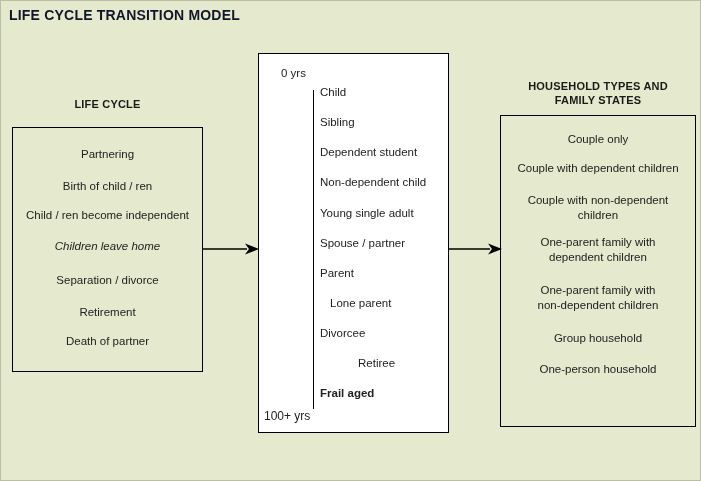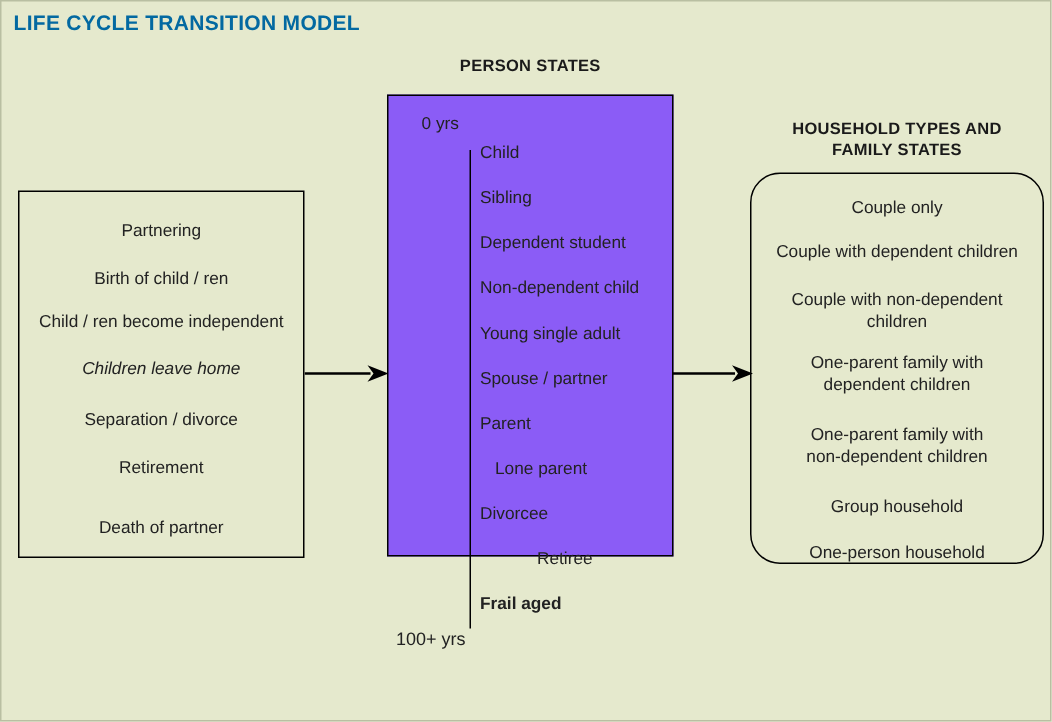--- a/index.html
+++ b/index.html
@@ -22,21 +22,21 @@
   }
 
   
   #page-title {
     position: absolute;
     left: 8px;
     top: 6px;
     font-size: 14px;
     font-weight: bold;
     letter-spacing: 0.2px;
-    color: #0369a1;
+    color: #0f172a;
     white-space: nowrap;
   }
 
   
   .col-heading {
     position: absolute;
     font-size: 11px;
     font-weight: bold;
     color: #1a1a1a;
     text-align: center;
@@ -67,32 +67,31 @@
   }
   #box-transitions {
     left: 11px;
     top: 126px;
     width: 191px;
     height: 245px;
     background: transparent;
   }
   #box-person-states {
     left: 257px;
-    top: 62px;
-    width: 191px;
-    height: 308px;
-    background: #8b5cf6;
+    top: 52px;
+    width: 191px;
+    height: 380px;
+    background: #ffffff;
   }
   #box-household {
     left: 499px;
     top: 114px;
     width: 196px;
-    height: 261px;
+    height: 312px;
     background: transparent;
-    border-radius: 20px;
   }
 
   
   .item {
     position: absolute;
     font-size: 11.5px;
     color: #222222;
     line-height: 15px;
   }
   .item.centered {
@@ -148,40 +147,40 @@
   .arrow svg { display: block; }
 </style>
 </head>
 <body>
 
 <div id="canvas">
 
   <div id="page-title">LIFE CYCLE TRANSITION MODEL</div>
 
   <div class="col-heading" id="heading-transitions">
+    <div>LIFE CYCLE</div>
   </div>
 
   <div class="panel" id="box-transitions">
     <div class="item centered lefty" style="top:19px;left:0;right:0;text-align:center;">Partnering</div>
     <div class="item centered" style="top:80px;">Child / ren become independent</div>
     <div class="item centered" style="top:51px;">Birth of child / ren</div>
     <div class="item centered" style="top:111px;font-style:italic;">Children leave home</div>
     <div class="item centered" style="top:145px;">Separation / divorce</div>
     <div class="item centered" style="top:177px;">Retirement</div>
-    <div class="item centered" style="top:217px;">Death of partner</div>
+    <div class="item centered" style="top:206px;">Death of partner</div>
   </div>
 
   <div class="arrow" id="arrow-transitions-to-states">
     <svg width="56" height="12" viewBox="0 0 56 12" xmlns="http://www.w3.org/2000/svg">
       <line x1="0" y1="6" x2="44" y2="6" stroke="#000000" stroke-width="1.6"></line>
       <polygon points="42,0.5 56,6 42,11.5 46,6" fill="#000000"></polygon>
     </svg>
   </div>
 
-  <div class="col-heading" id="heading-person-states">PERSON STATES</div>
 
   <div class="panel" id="box-person-states">
 
     <div id="label-0yrs">0 yrs</div>
     <div id="timeline-axis"></div>
     <div id="label-100yrs">100+ yrs</div>
 
     <div class="item lefty" style="left:61px;top:31px;">Child</div>
     <div class="item lefty" style="left:61px;top:61px;">Sibling</div>
     <div class="item lefty" style="left:61px;top:91px;">Dependent student</div>

